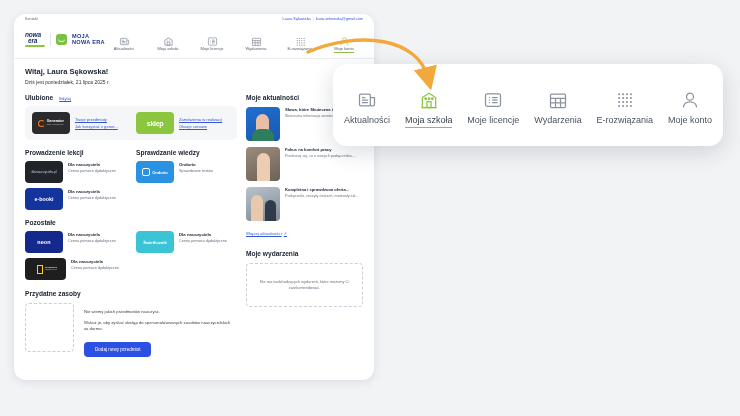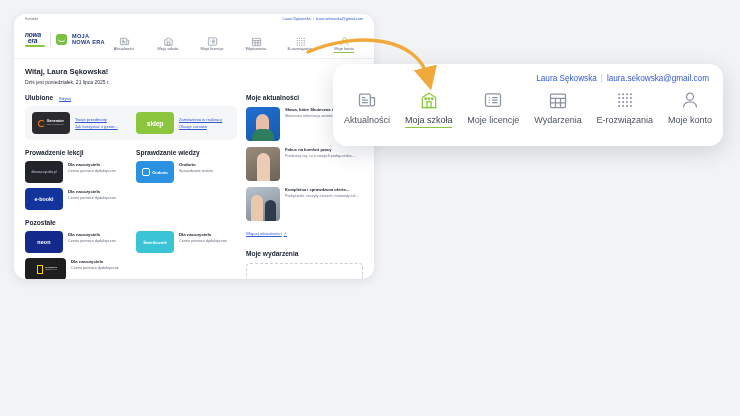--- a/index.html
+++ b/index.html
@@ -6,21 +6,21 @@
   body{
     width:740px;height:416px;overflow:hidden;
     background:#f2f3f5;
     font-family:"Liberation Sans",sans-serif;
     -webkit-font-smoothing:antialiased;
   }
   .stage{position:relative;width:740px;height:416px;}
 
   
   .window{
-    position:absolute;left:14px;top:14px;width:360px;height:265px;
+    position:absolute;left:14px;top:14px;width:360px;height:366px;
     background:#ffffff;border-radius:12px;
     box-shadow:0 2px 10px rgba(20,30,60,.10);
     overflow:hidden;
   }
   .window-inner{position:absolute;inset:0;}
 
   
   .topbar{
     position:relative;height:14px;background:#fff;
   }
@@ -445,23 +445,20 @@
               </div>
             </div>
           </div>
         </div>
       </div>
 
     </div>
   </div>
 
   <div class="popup">
-    <div class="popup-acct">
-      <span>Laura Sękowska</span><span class="sep">|</span><span>laura.sekowska@gmail.com</span>
-    </div>
 
     <div class="popup-nav">
       <div class="pnav-item">
         <span class="pico">
           <svg viewBox="0 0 24 24" fill="none" stroke="currentColor" stroke-width="1.5">
               <rect x="3" y="5" width="13" height="14" rx="1.5"></rect>
               <path d="M16 9h5v8a2 2 0 0 1-2 2h-3"></path>
               <path d="M6 9h4M6 12h7M6 15h7"></path>
             </svg>
         </span>

